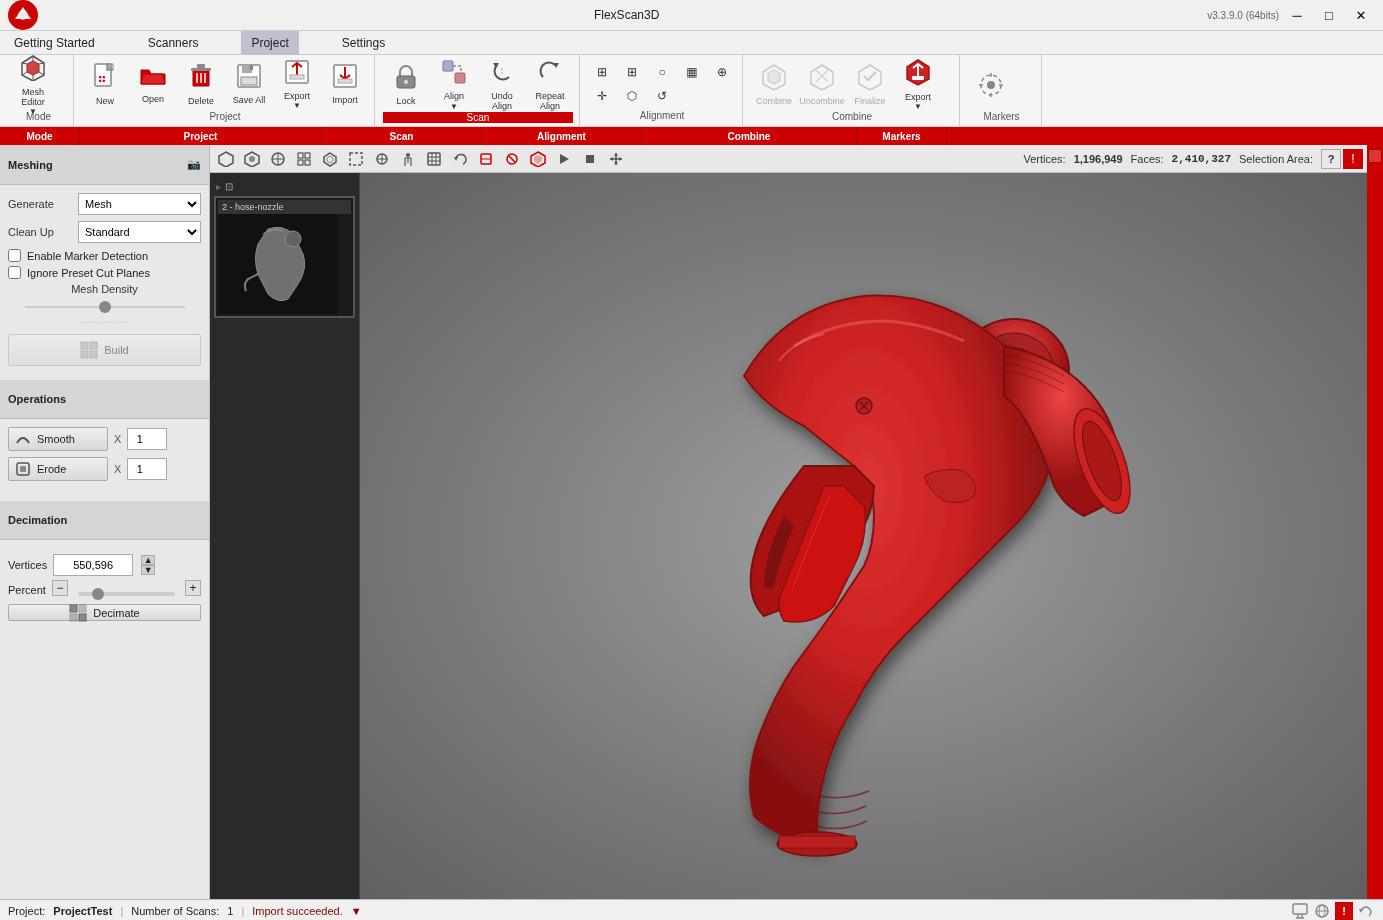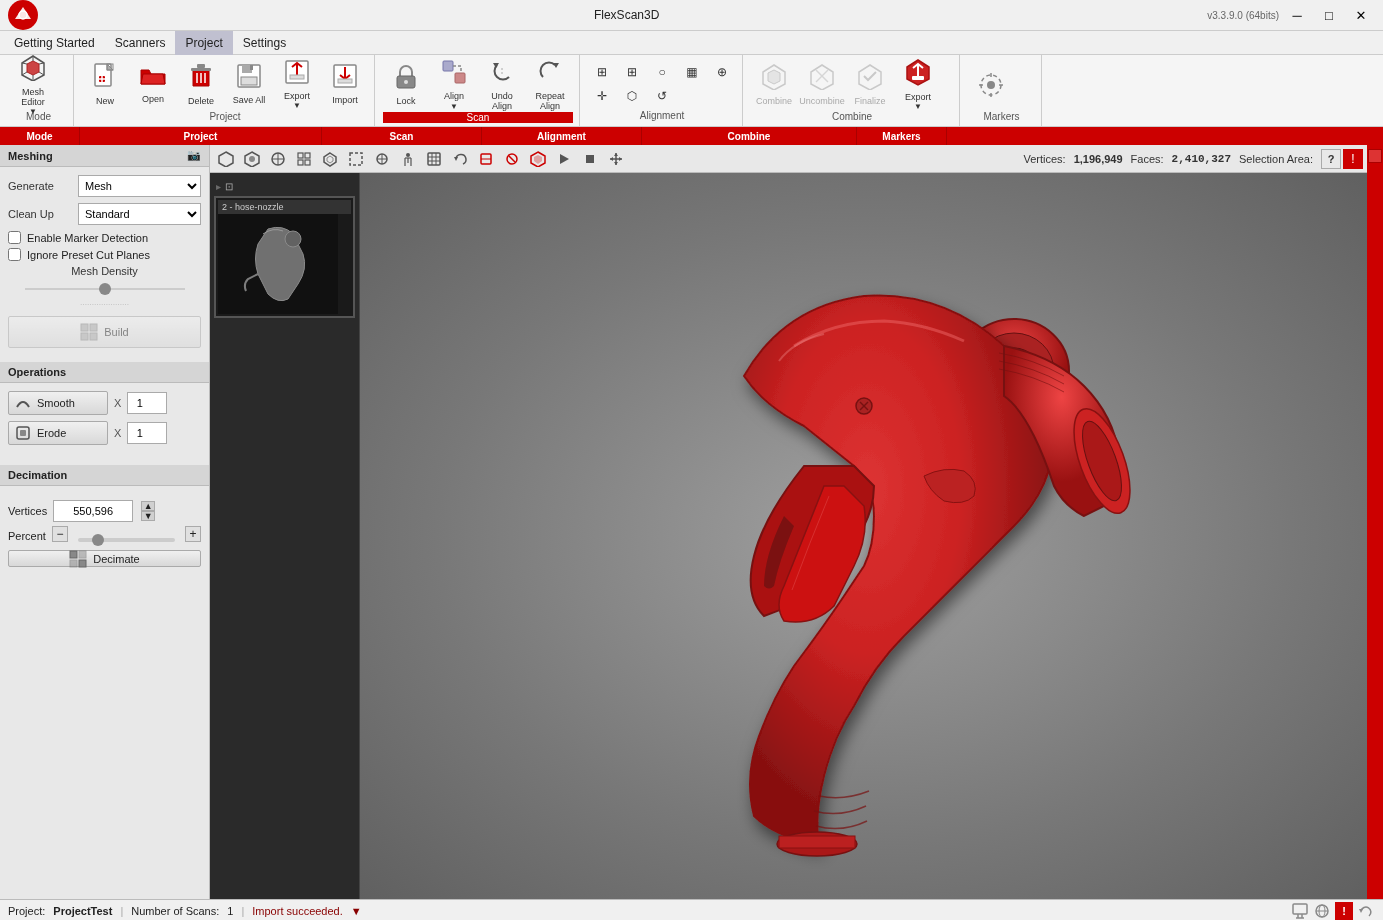--- a/index.html
+++ b/index.html
@@ -5,21 +5,21 @@
     * { margin: 0; padding: 0; box-sizing: border-box; }
     body { width: 1383px; height: 920px; overflow: hidden; background: #d0d0d0; font-family: 'Segoe UI', Arial, sans-serif; font-size: 11px; color: #222; }
 
     
     #titlebar { background: #f0f0f0; height: 31px; display: flex; align-items: center; justify-content: space-between; border-bottom: 1px solid #ccc; padding: 0 8px; }
     #titlebar .title { flex: 1; text-align: center; font-size: 12px; }
     #titlebar .win-btn { width: 28px; height: 20px; display: flex; align-items: center; justify-content: center; cursor: pointer; font-size: 13px; background: transparent; border: none; }
     #titlebar .logo { width: 30px; height: 30px; background: #cc0000; border-radius: 50%; display: flex; align-items: center; justify-content: center; color: white; font-weight: bold; font-size: 14px; margin-right: 8px; }
 
     
-    #menubar { background: #f0f0f0; height: 24px; display: flex; align-items: center; padding: 0 4px; border-bottom: 1px solid #ccc; }
+    #menubar { background: #f0f0f0; height: 24px; display: flex; align-items: center; padding: 0 4px; border-bottom: 1px solid #ccc; gap: 33px; }
     .menu-item { padding: 2px 10px; cursor: pointer; font-size: 12px; height: 24px; display: flex; align-items: center; }
     .menu-item:hover, .menu-item.active { background: #d0d0d0; }
     .menu-item.active { background: #c0c0d0; }
 
     
     #toolbar { background: #f5f5f5; height: 72px; display: flex; align-items: center; border-bottom: 1px solid #ccc; padding: 0 4px; gap: 2px; }
     .toolbar-section { display: flex; flex-direction: column; align-items: flex-start; height: 72px; border-right: 1px solid #ccc; padding: 4px 6px; }
     .toolbar-section-label { font-size: 10px; color: #555; margin-top: auto; text-align: center; width: 100%; padding-bottom: 2px; }
     .toolbar-btns { display: flex; gap: 2px; flex: 1; align-items: center; }
     .tb-btn { display: flex; flex-direction: column; align-items: center; justify-content: center; width: 46px; height: 52px; cursor: pointer; border: 1px solid transparent; border-radius: 2px; padding: 2px; font-size: 9px; color: #333; background: transparent; }
@@ -29,21 +29,21 @@
 
     
     #section-labels { display: flex; background: #cc0000; color: white; height: 18px; font-size: 10px; }
     .sec-lbl { display: flex; align-items: center; justify-content: center; border-right: 1px solid #aa0000; font-weight: bold; }
 
     
     #main { display: flex; height: calc(920px - 30px - 24px - 72px - 18px - 22px); }
 
     
     #left-panel { width: 210px; background: #e8e8e8; border-right: 1px solid #bbb; display: flex; flex-direction: column; overflow-y: auto; }
-    .panel-header { background: #d5d5d5; padding: 4px 8px; font-weight: bold; font-size: 11px; border-bottom: 1px solid #bbb; display: flex; align-items: center; justify-content: space-between; }
+    .panel-header { background: #d5d5d5; padding: 13px 8px; font-weight: bold; font-size: 11px; border-bottom: 1px solid #bbb; display: flex; align-items: center; justify-content: space-between; }
     .panel-content { padding: 8px; }
     .form-row { display: flex; align-items: center; margin-bottom: 6px; }
     .form-label { font-size: 11px; width: 70px; color: #333; }
     .form-select { flex: 1; height: 22px; font-size: 11px; border: 1px solid #aaa; background: white; padding: 0 2px; }
     .checkbox-row { display: flex; align-items: center; margin-bottom: 4px; gap: 6px; font-size: 11px; }
     .slider-label { font-size: 11px; text-align: center; margin-bottom: 4px; color: #333; }
     .slider-container { display: flex; flex-direction: column; align-items: center; margin-bottom: 8px; }
     .build-btn { width: 100%; height: 32px; background: linear-gradient(to bottom, #f0f0f0, #d8d8d8); border: 1px solid #aaa; border-radius: 2px; cursor: pointer; font-size: 11px; display: flex; align-items: center; justify-content: center; gap: 6px; }
     .build-btn.disabled { opacity: 0.5; cursor: default; }
     .op-btn { display: flex; align-items: center; gap: 6px; background: linear-gradient(to bottom, #f0f0f0, #d8d8d8); border: 1px solid #aaa; border-radius: 2px; padding: 3px 6px; cursor: pointer; font-size: 11px; width: 100px; }

